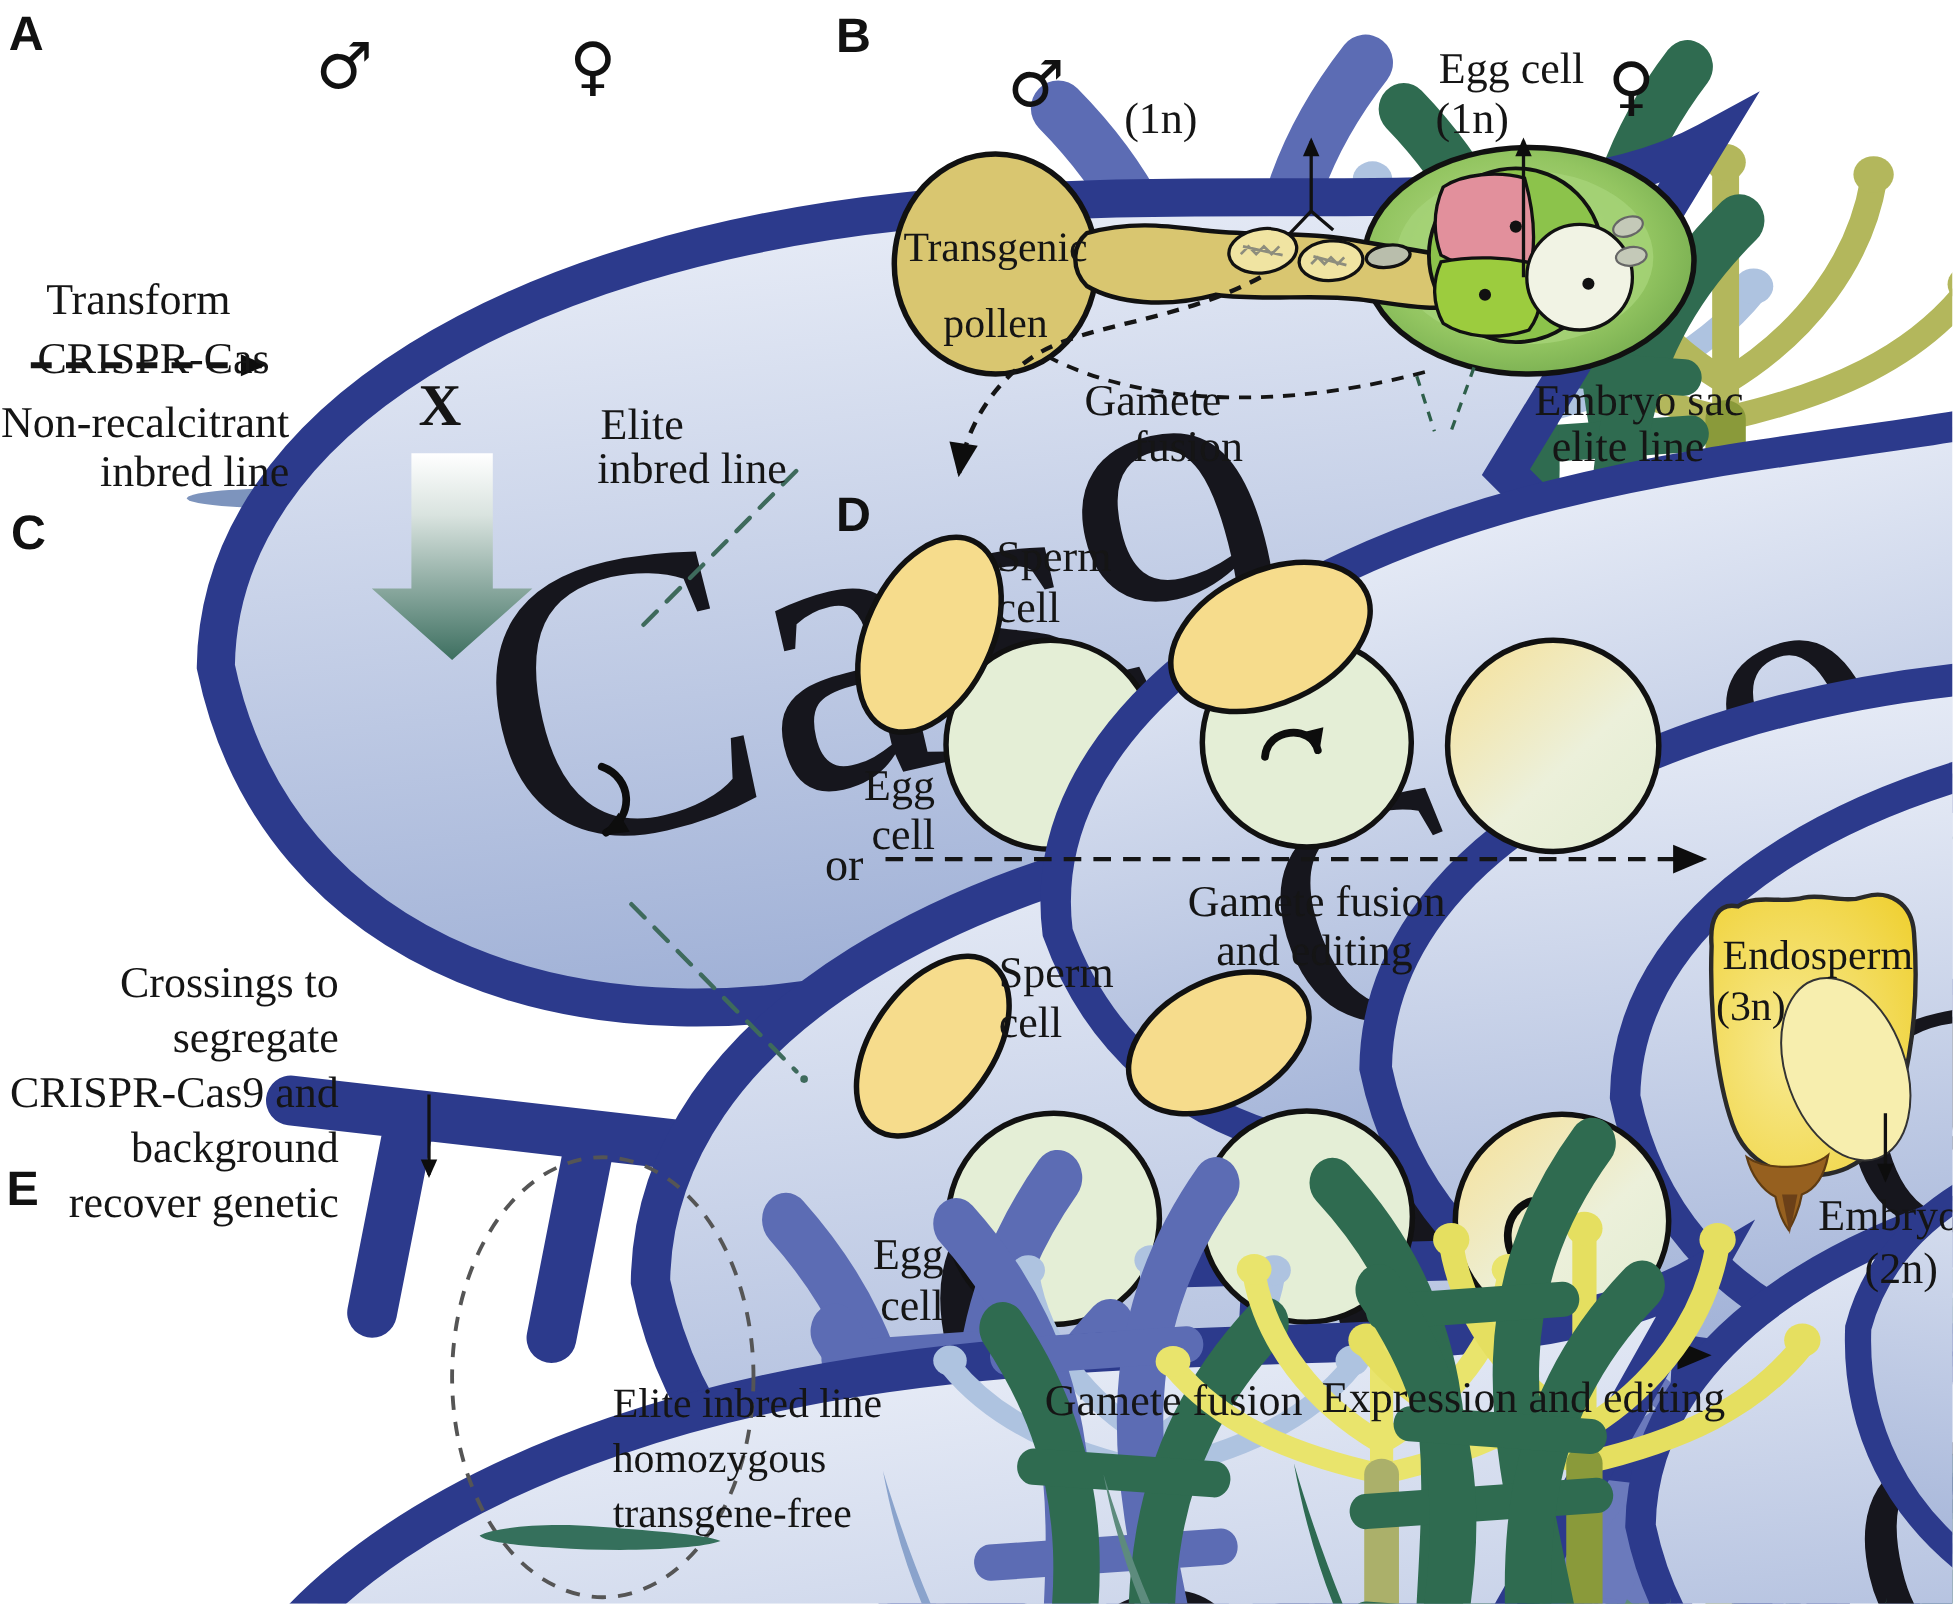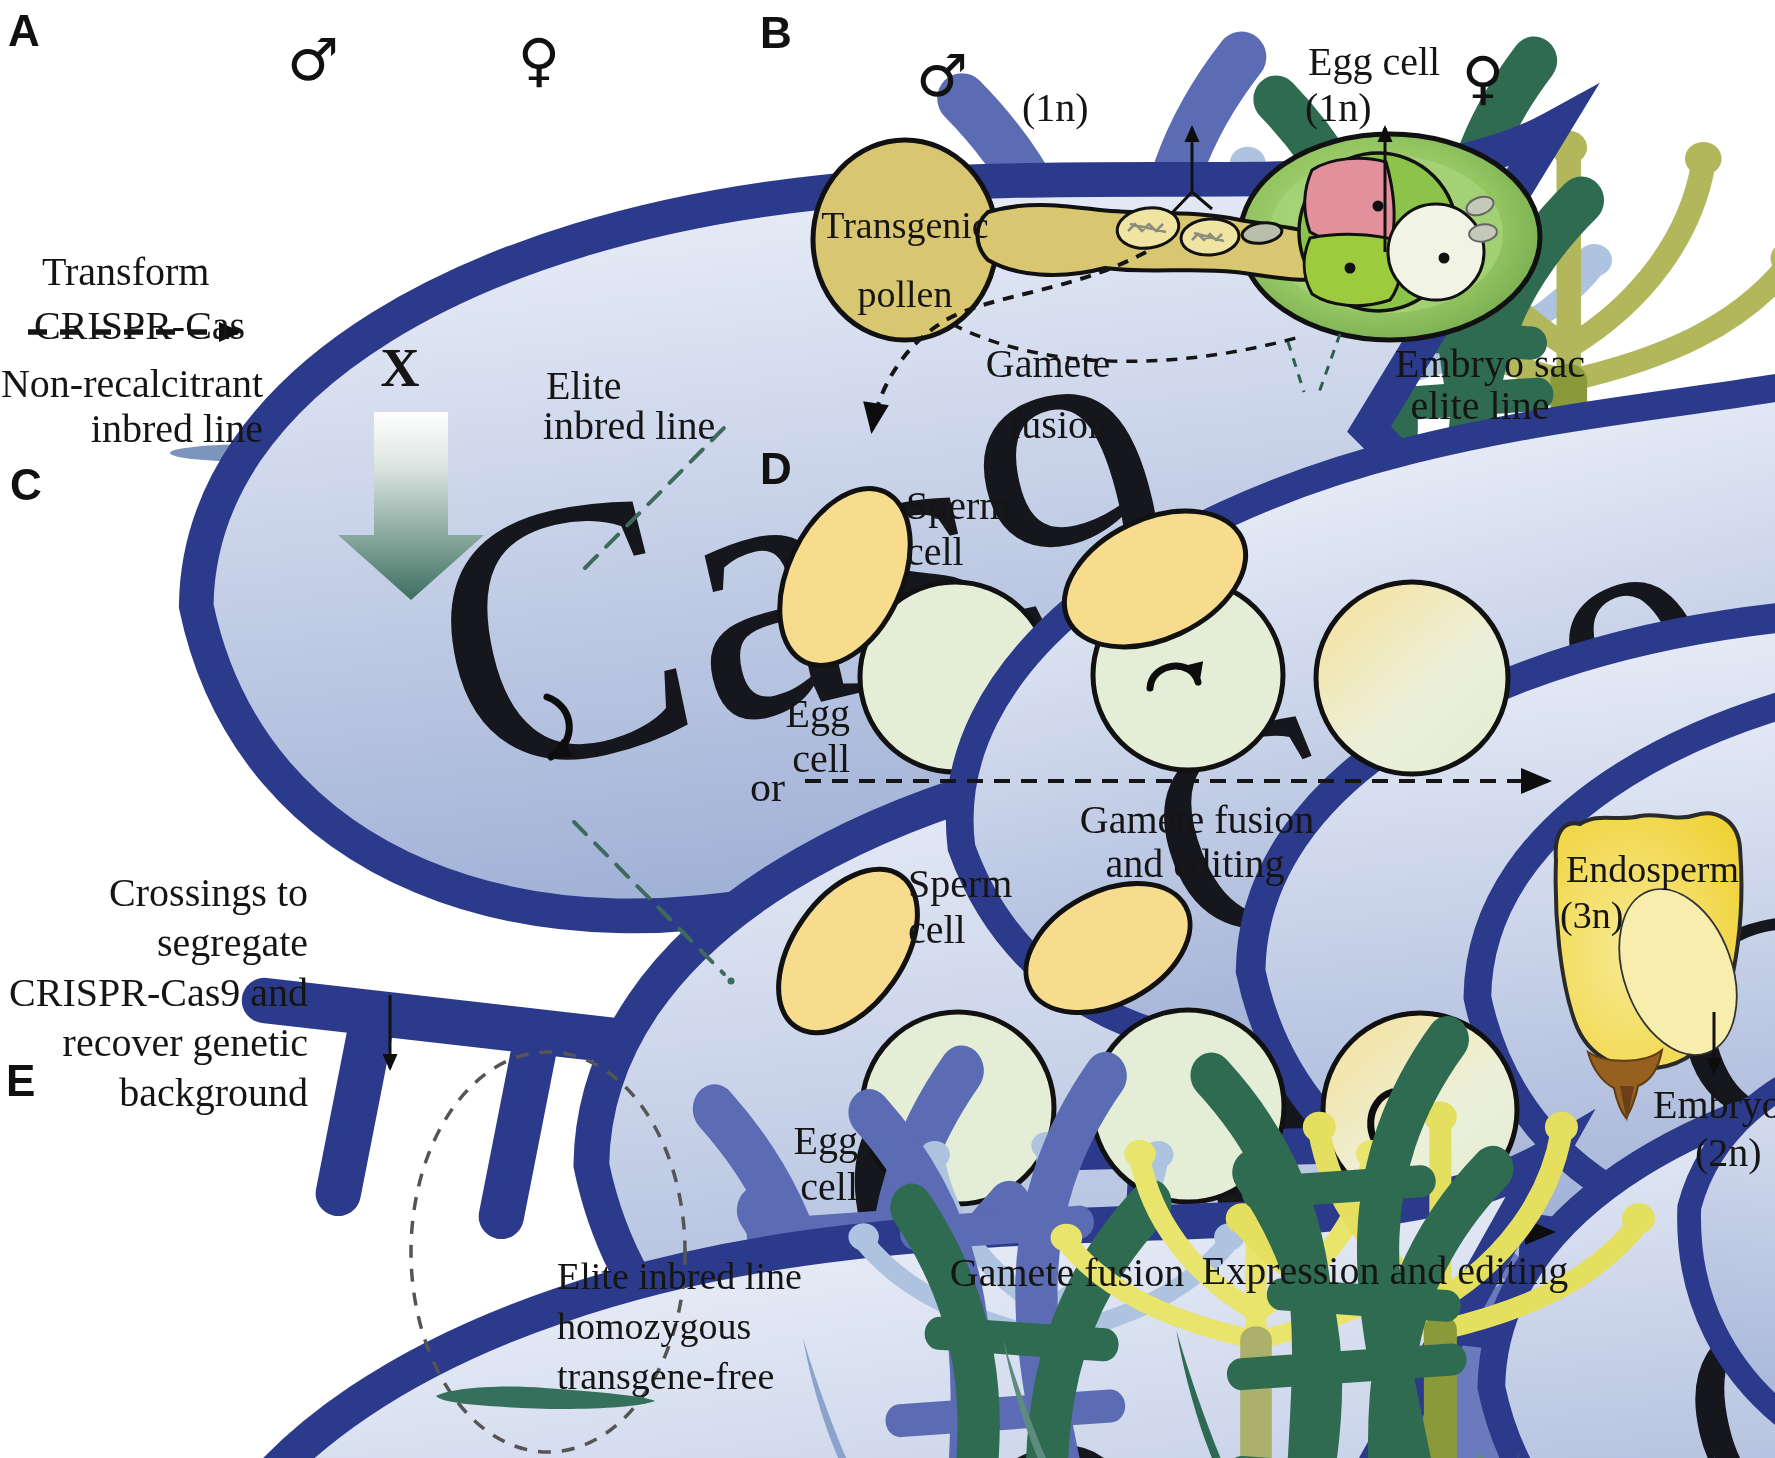--- a/index.html
+++ b/index.html
@@ -256,30 +256,30 @@
 <div class="lbl" style="left:543px;top:404px;">inbred line</div>
 
 <div class="lbl sym ctr" style="left:942px;top:44px;">♂</div>
 <div class="lbl sym ctr" style="left:1483px;top:46px;">♀</div>
 <div class="lbl" style="left:1022px;top:86px;">(1n)</div>
 <div class="lbl" style="left:1308px;top:40px;">Egg cell</div>
 <div class="lbl" style="left:1305px;top:86px;">(1n)</div>
 <div class="lbl fs38 ctr" style="left:905px;top:204px;">Transgenic</div>
 <div class="lbl fs38 ctr" style="left:905px;top:247px;margin-top:26px;">pollen</div>
 <div class="lbl ctr" style="left:1048px;top:342px;">Gamete</div>
-<div class="lbl ctr" style="left:1058px;top:384px;margin-top:19px;">fusion</div>
+<div class="lbl ctr" style="left:1080px;top:384px;">fusion</div>
 <div class="lbl ctr" style="left:1490px;top:342px;">Embryo sac</div>
 <div class="lbl ctr" style="left:1480px;top:384px;">elite line</div>
 
 <div class="lbl rt" style="right:1467px;top:868px;line-height:50px;">
   <div>Crossings to</div>
   <div>segregate</div>
   <div>CRISPR-Cas9 and</div>
+  <div>background</div>
   <div>recover genetic</div>
-  <div>background</div>
 </div>
 
 <div class="lbl fs42" style="left:712px;top:764px;margin-left:38px;">or</div>
 <div class="lbl" style="left:906px;top:484px;">Sperm</div>
 <div class="lbl" style="left:906px;top:530px;">cell</div>
 <div class="lbl rt" style="right:925px;top:691px;line-height:45px;">
   <div>Egg</div>
   <div>cell</div>
 </div>
 <div class="lbl ctr" style="left:1197px;top:798px;">Gamete fusion</div>

